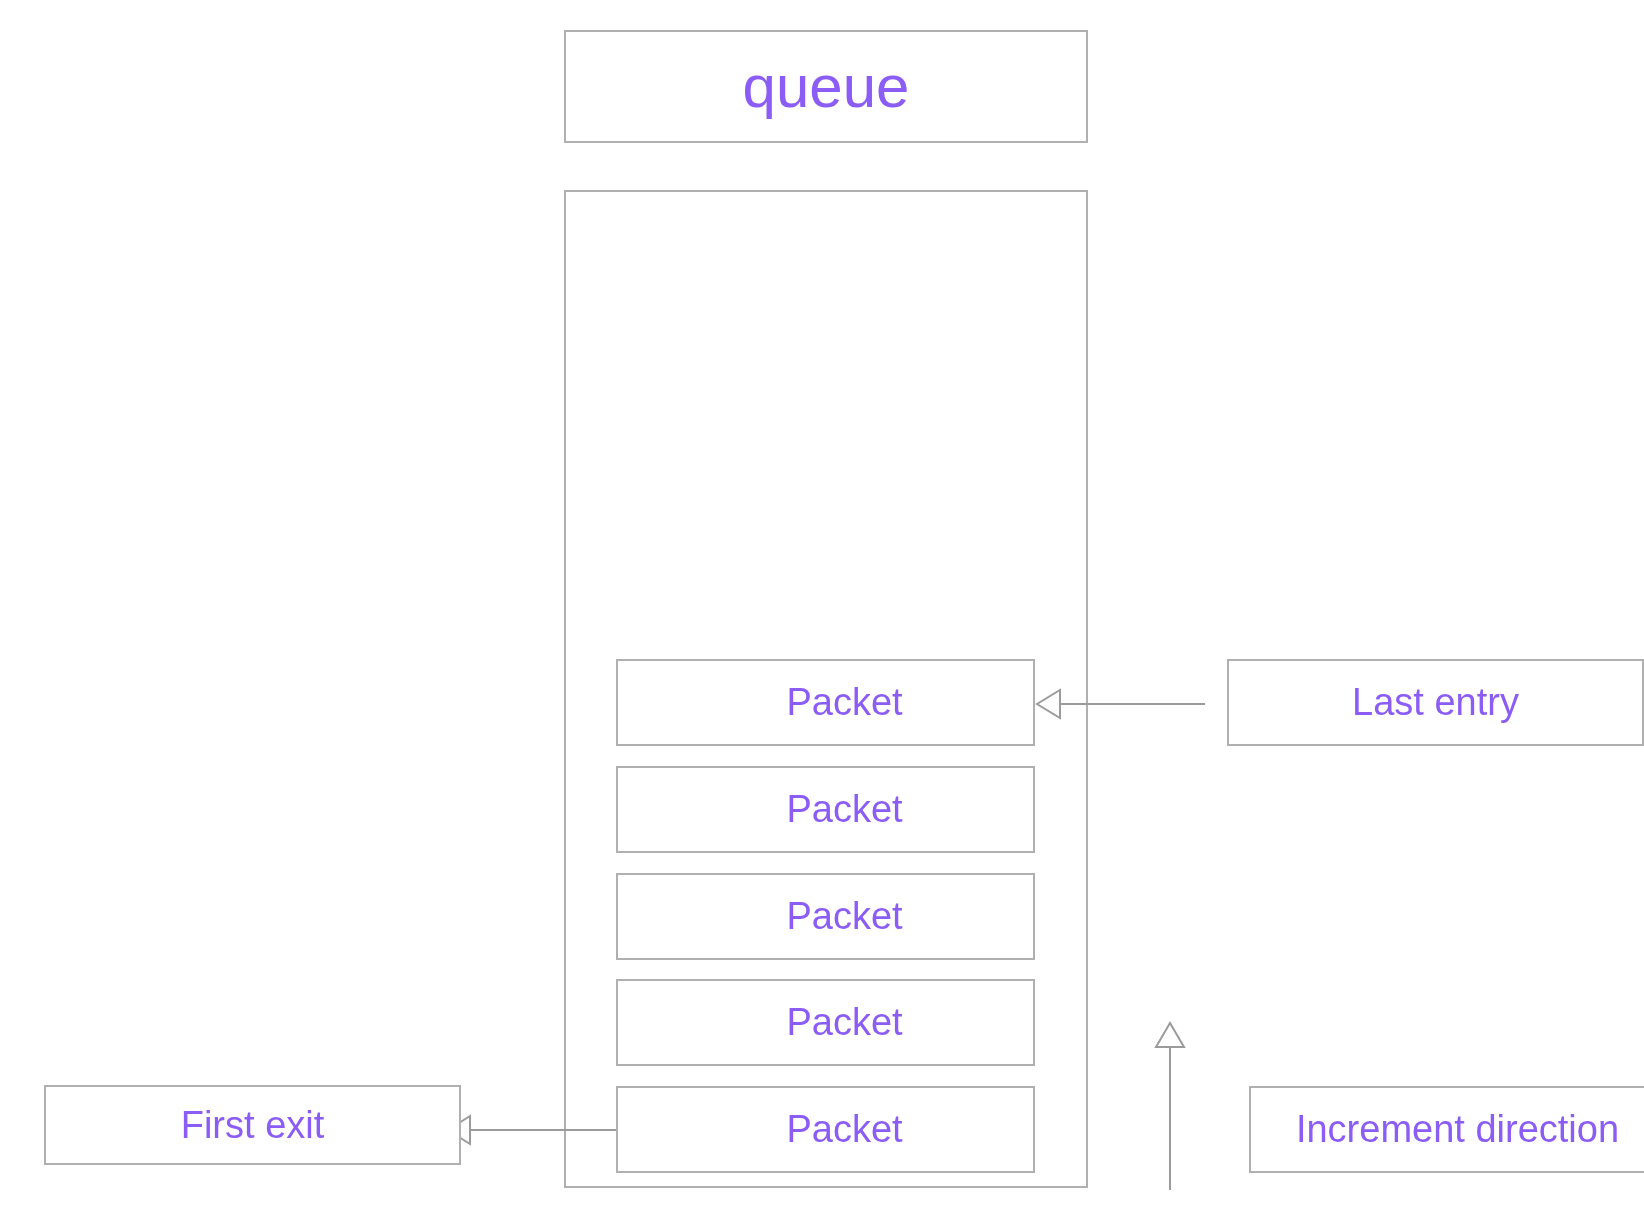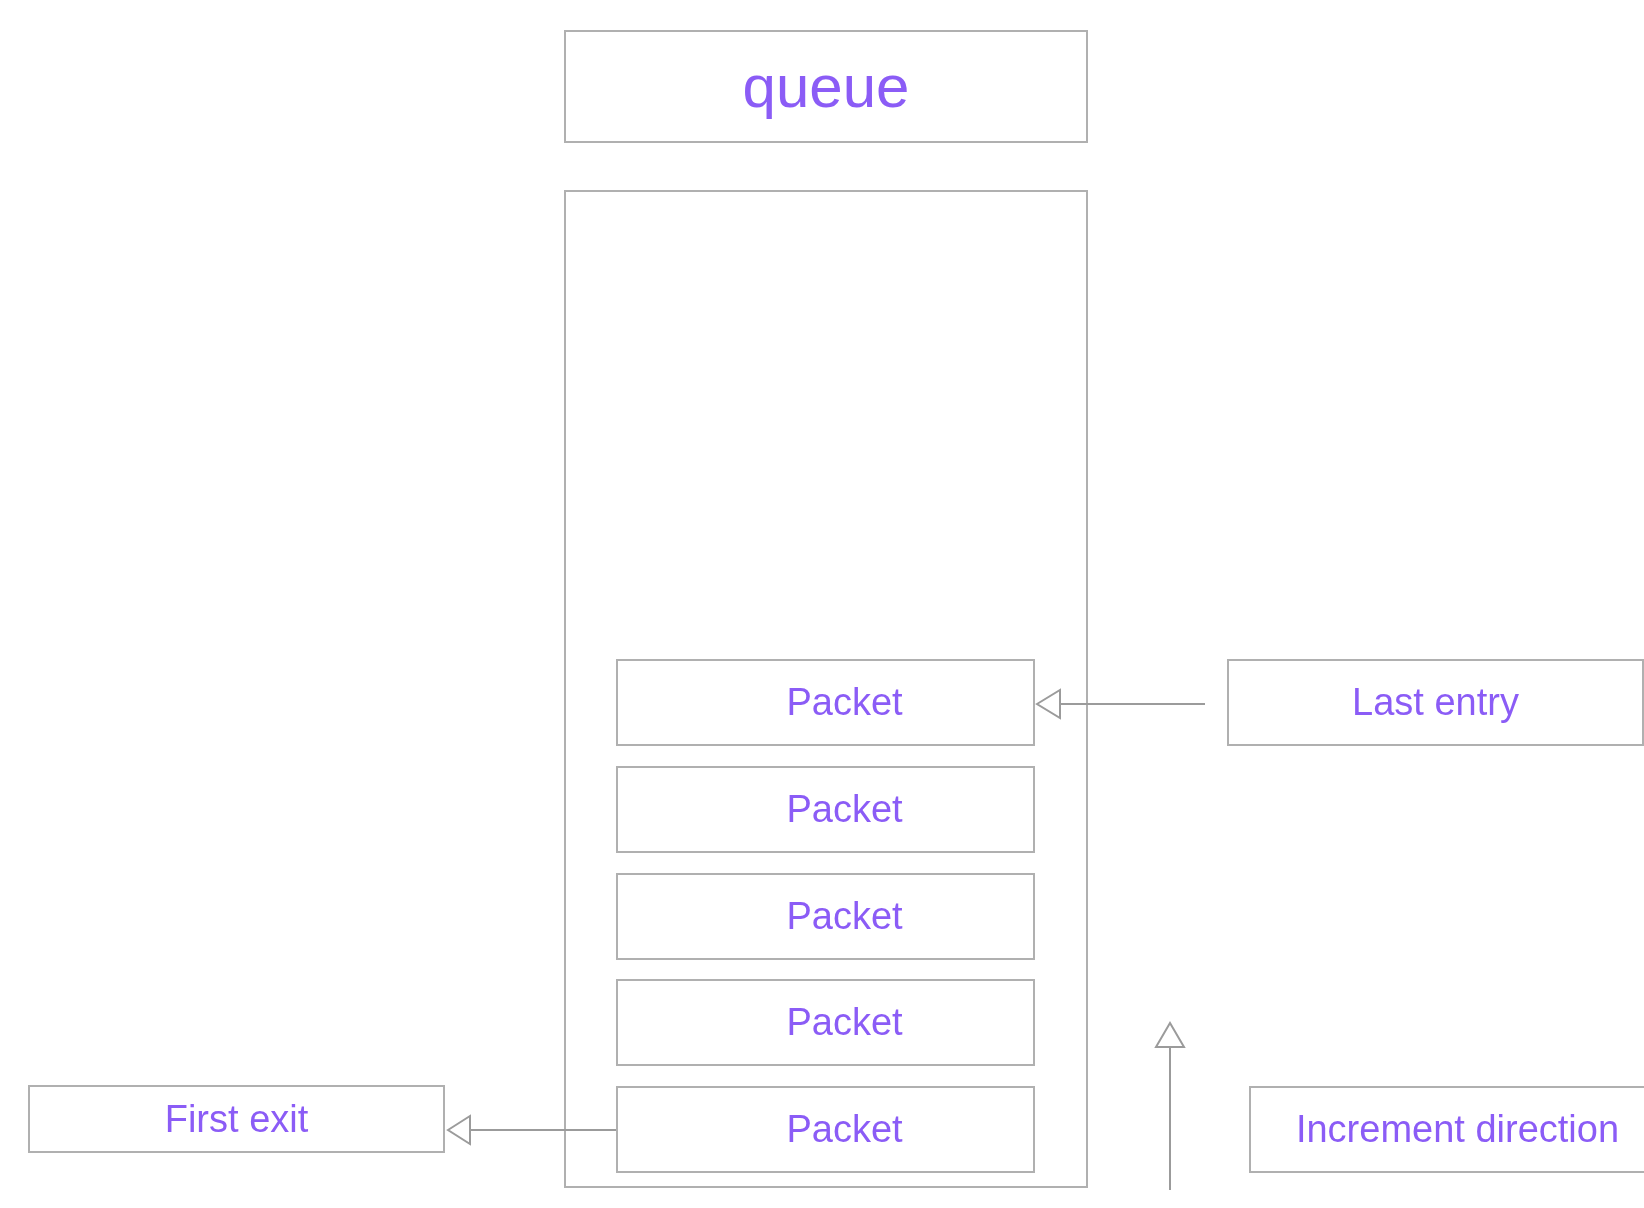--- a/index.html
+++ b/index.html
@@ -48,21 +48,21 @@
   .packet-2 { top: 766px; }
   .packet-3 { top: 873px; }
   .packet-4 { top: 979px; }
   .packet-5 { top: 1086px; }
   .side-box {
     width: 417px; height: 87px;
     font-size: 38px;
     z-index: 3;
   }
   .last-entry { left: 1205px; top: 659px; margin-left: 22px; }
-  .first-exit { left: 28px; top: 1085px; width: 417px; height: 68px; }
+  .first-exit { left: 44px; top: 1085px; width: 417px; height: 80px; }
   .increment-direction { left: 1205px; top: 1086px; margin-left: 44px; }
   #arrows {
     position: absolute;
     left: 0; top: 0;
     width: 1644px; height: 1208px;
     z-index: 2;
   }
   .label-text {
     display: inline-block;
   }

